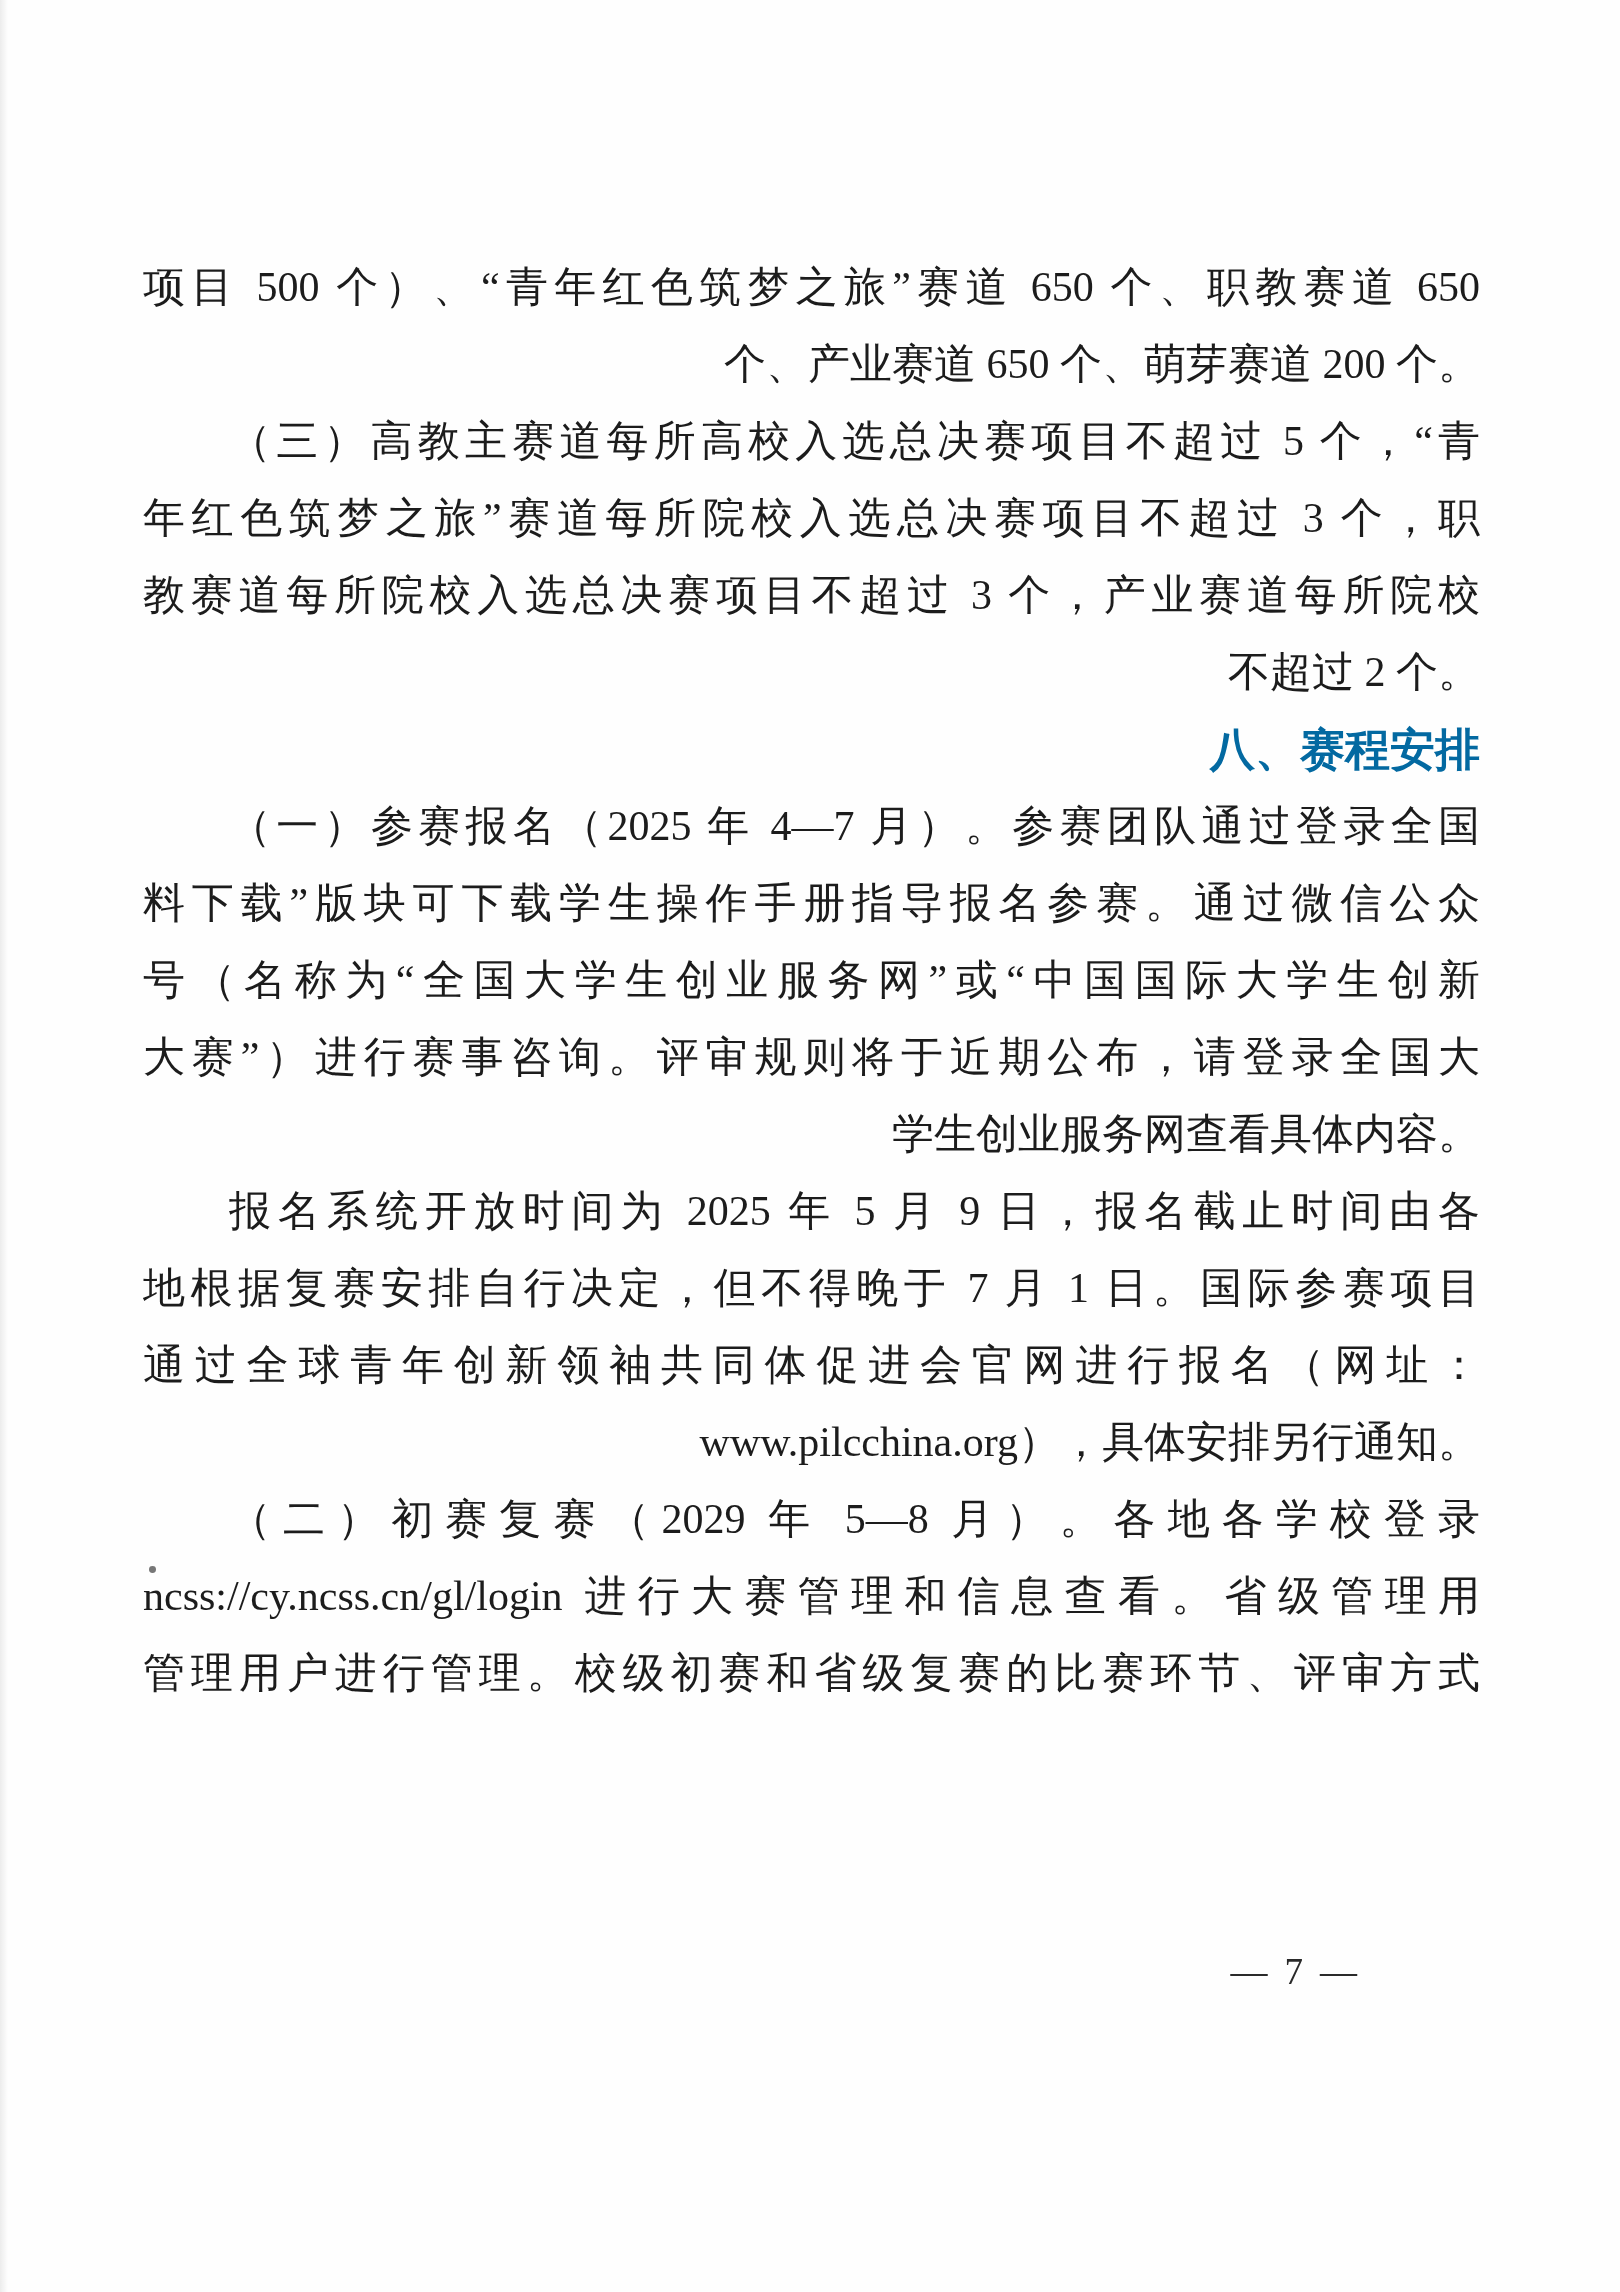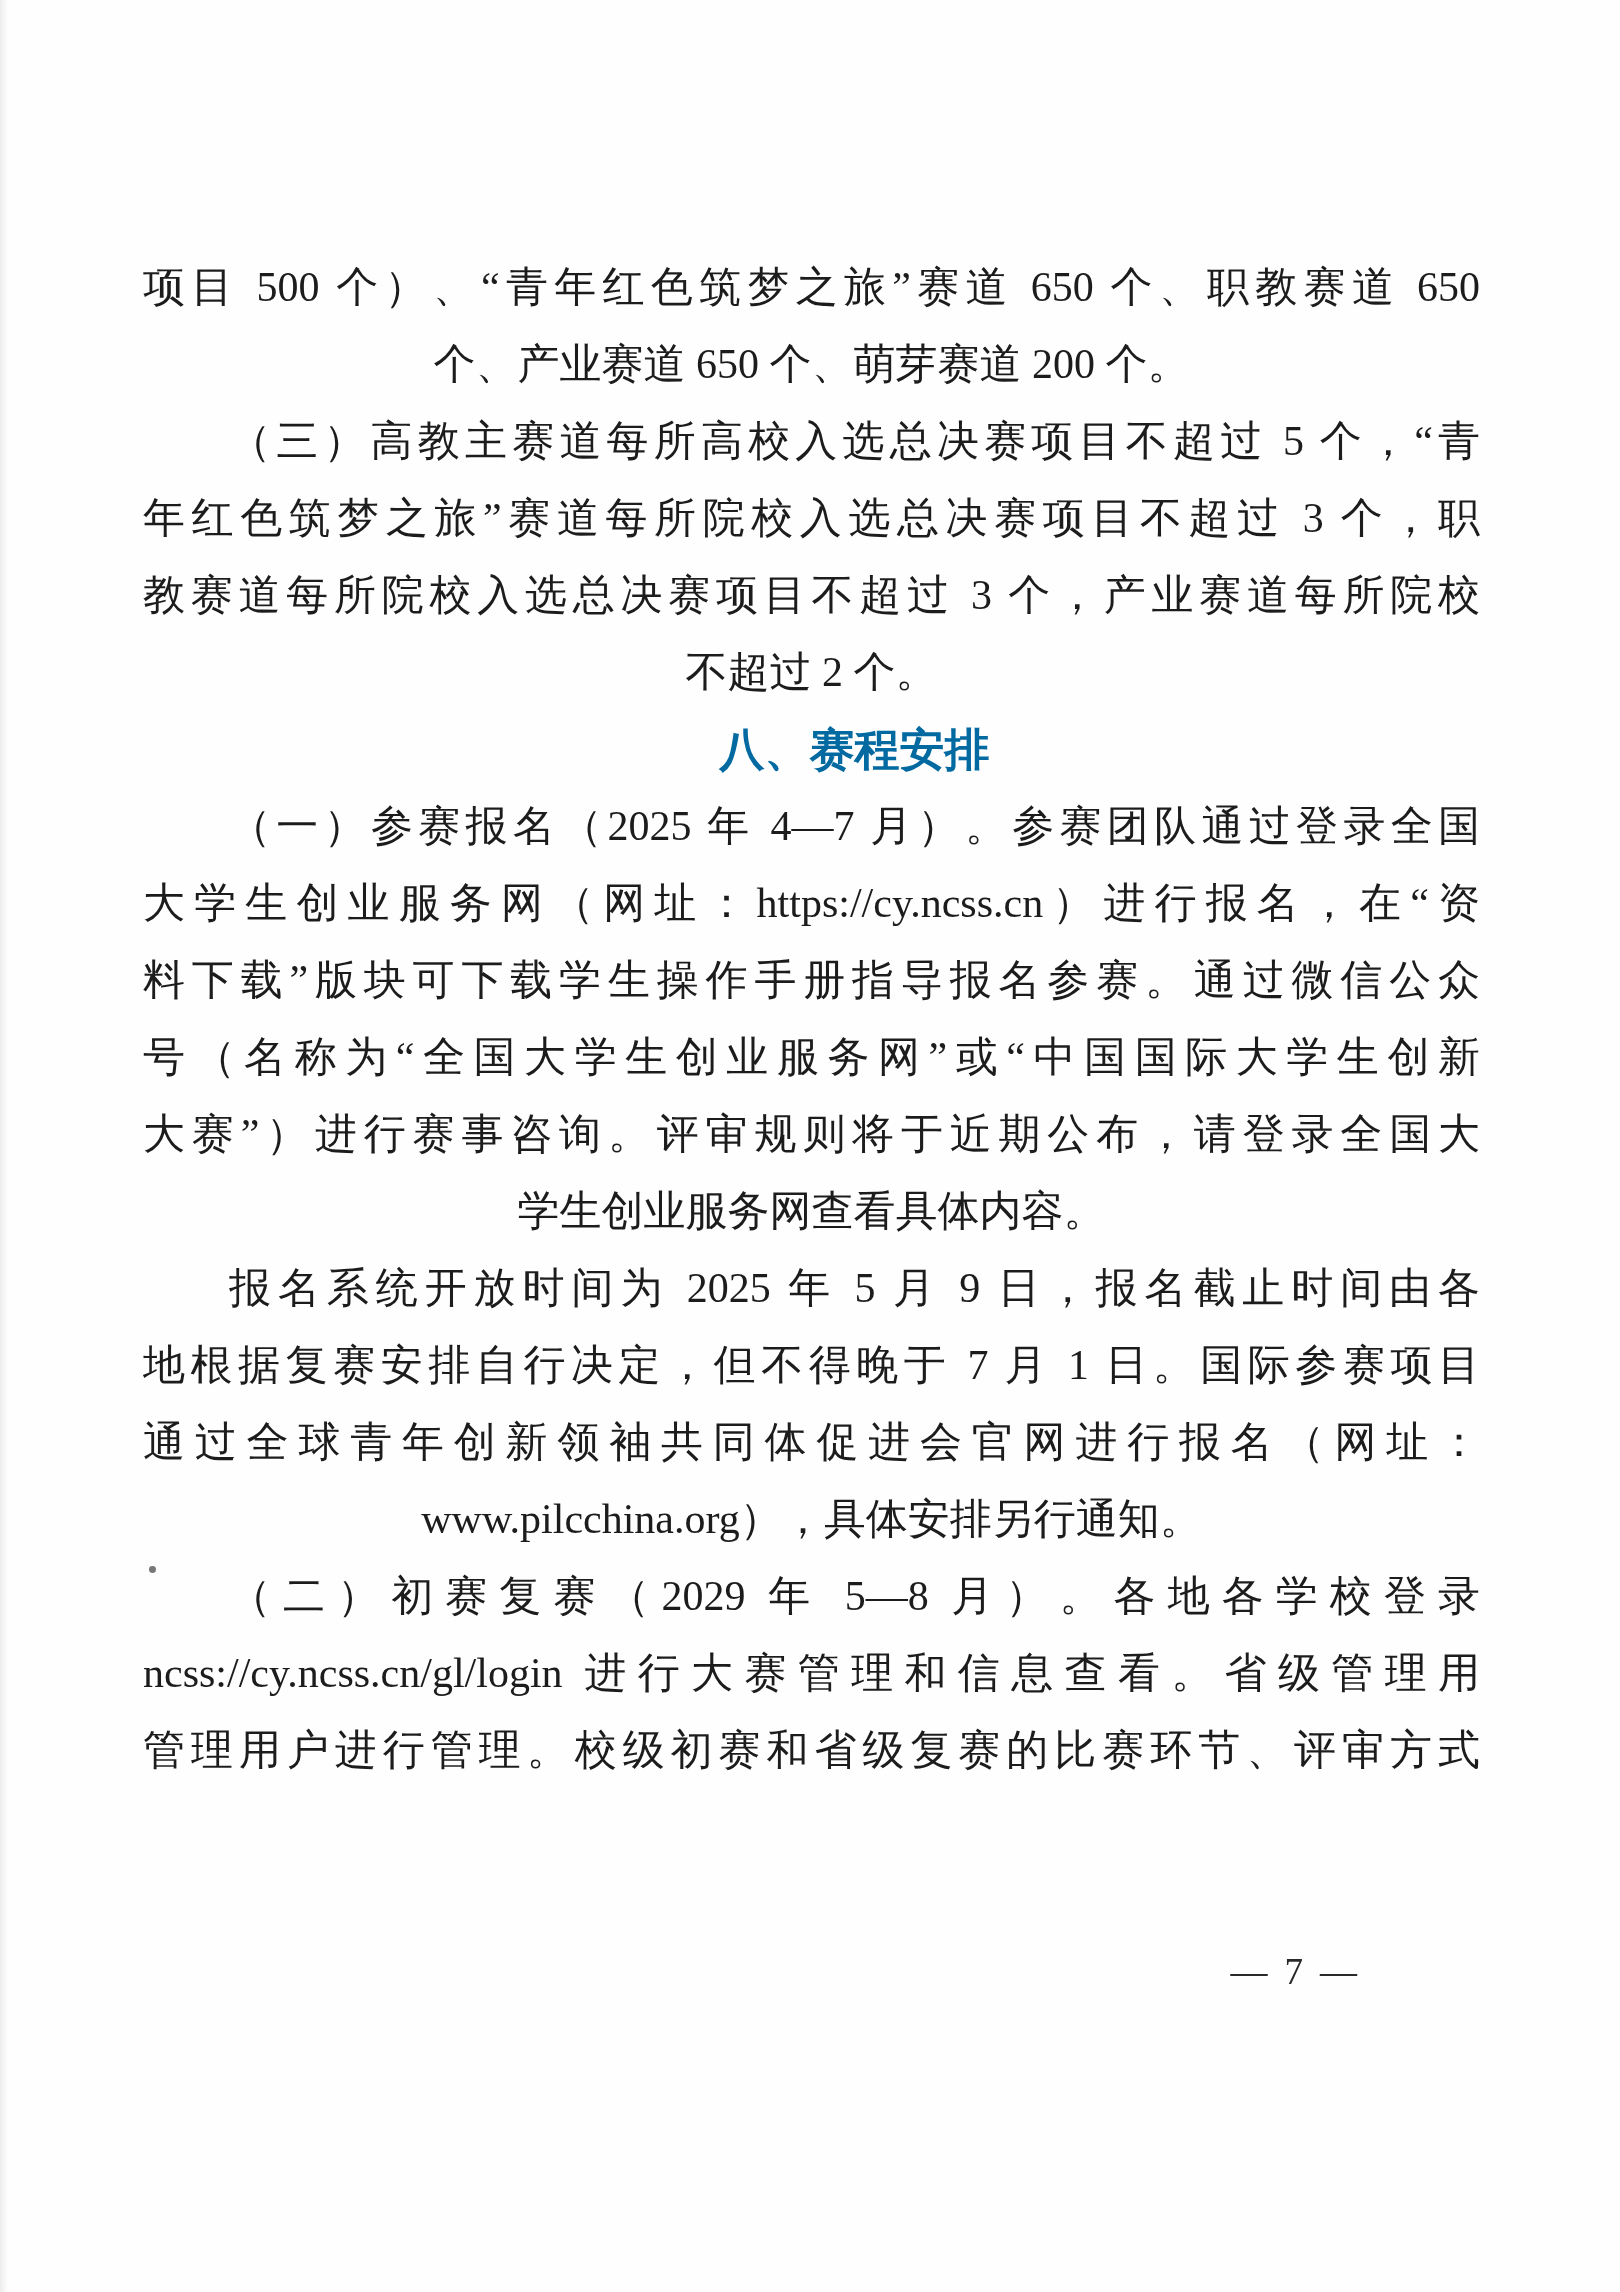--- a/index.html
+++ b/index.html
@@ -40,21 +40,21 @@
     position: absolute;
     left: 143px;
     top: 249px;
     width: 1337px;
   }
   .line {
     height: 77px;
     line-height: 77px;
     font-size: 42px;
     white-space: nowrap;
-    text-align: center;
+    text-align: right;
     color: #1c1c1c;
   }
   .line.fill {
     white-space: normal;
     text-align: justify;
     text-align-last: justify;
   }
   .line.indent {
     text-indent: 86px;
     font-family: Liberation Serif, serif;
@@ -90,21 +90,20 @@
 <div class="page">
   <div class="content">
     <div class="line fill">项目 500 个）、“青年红色筑梦之旅”赛道 650 个、职教赛道 650</div>
     <div class="line">个、产业赛道 650 个、萌芽赛道 200 个。</div>
     <div class="line indent fill">（三）高教主赛道每所高校入选总决赛项目不超过 5 个，“青</div>
     <div class="line fill">年红色筑梦之旅”赛道每所院校入选总决赛项目不超过 3 个，职</div>
     <div class="line fill">教赛道每所院校入选总决赛项目不超过 3 个，产业赛道每所院校</div>
     <div class="line">不超过 2 个。</div>
     <div class="line indent heading">八、赛程安排</div>
     <div class="line indent fill">（一）参赛报名（2025 年 4—7 月）。参赛团队通过登录全国</div>
-    <div class="line fill">大学生创业服务网（网址：https://cy.ncss.cn）进行报名，在“资</div>
     <div class="line fill">料下载”版块可下载学生操作手册指导报名参赛。通过微信公众</div>
     <div class="line fill">号（名称为“全国大学生创业服务网”或“中国国际大学生创新</div>
     <div class="line fill">大赛”）进行赛事咨询。评审规则将于近期公布，请登录全国大</div>
     <div class="line">学生创业服务网查看具体内容。</div>
     <div class="line indent fill">报名系统开放时间为 2025 年 5 月 9 日，报名截止时间由各</div>
     <div class="line fill">地根据复赛安排自行决定，但不得晚于 7 月 1 日。国际参赛项目</div>
     <div class="line fill">通过全球青年创新领袖共同体促进会官网进行报名（网址：</div>
     <div class="line">www.pilcchina.org），具体安排另行通知。</div>
     <div class="line indent fill">（二）初赛复赛（2029 年 5—8 月）。各地各学校登录</div>
     <div class="line fill">ncss://cy.ncss.cn/gl/login 进行大赛管理和信息查看。省级管理用</div>

